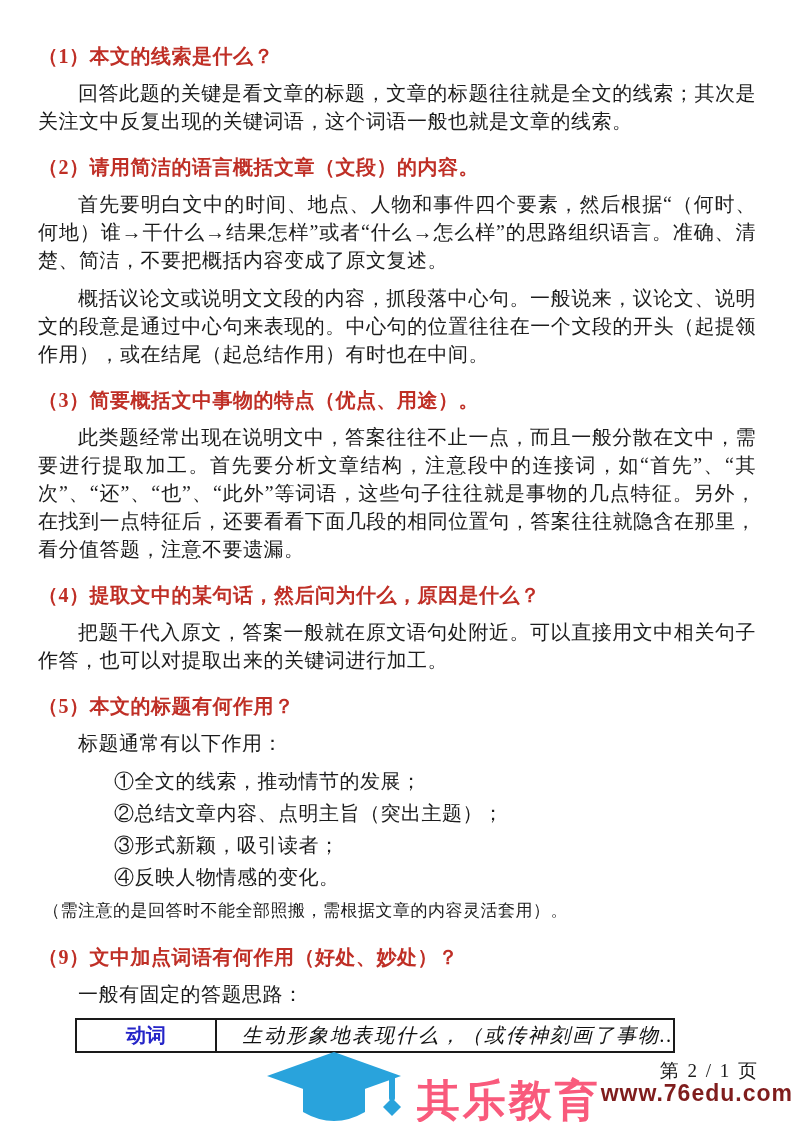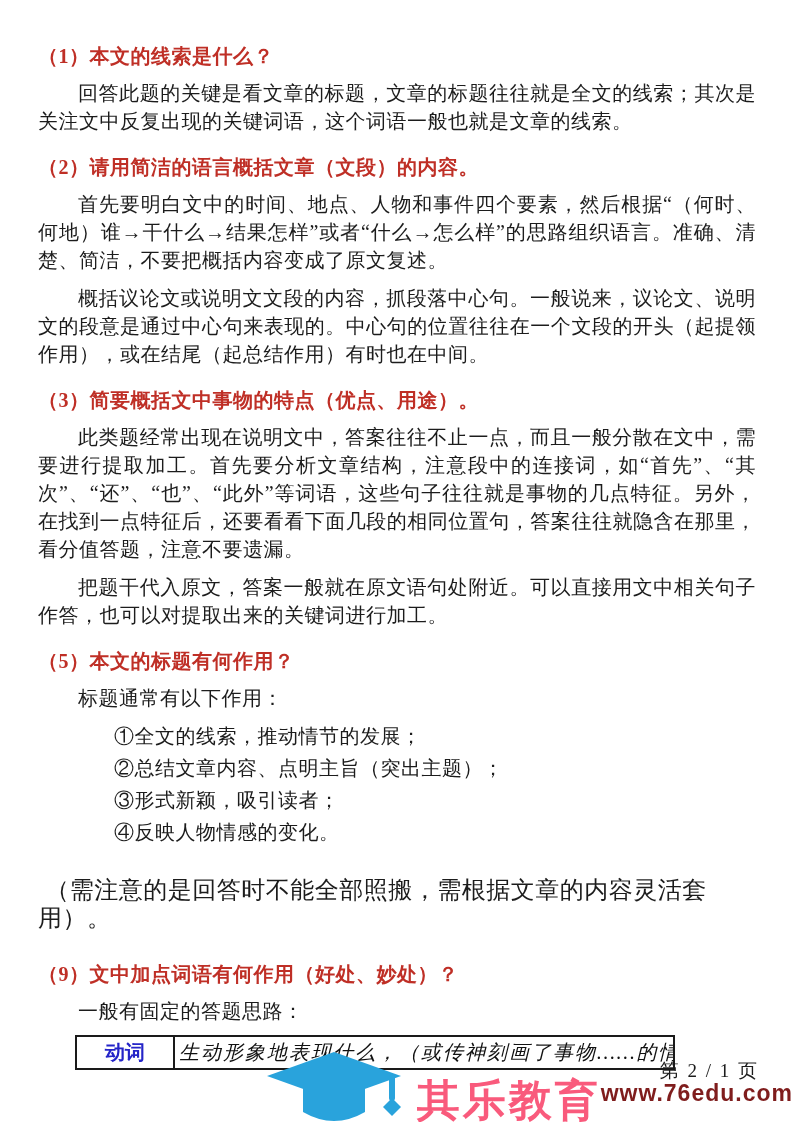--- a/index.html
+++ b/index.html
@@ -32,36 +32,36 @@
     margin: 10px 0;
   }
   p.list-item {
     font-size: 20px;
     line-height: 28px;
     letter-spacing: 0.5px;
     text-indent: 3.8em;
     margin: 4px 0;
   }
   p.note-par {
-    font-size: 24px;
+    font-size: 17px;
     line-height: 28px;
     letter-spacing: 0.5px;
     text-indent: 0.3em;
-    margin: 30px 0;
+    margin: 6px 0;
   }
   table.answer-table {
     border-collapse: collapse;
     table-layout: fixed;
     margin: 2px 0 0 37px;
     width: 600px;
   }
   table.answer-table td {
     border: 2px solid #1a1a1a;
     height: 31px;
-    padding: 0 4px;
+    padding: 0 25px;
     font-size: 20px;
     vertical-align: middle;
   }
   td.term-cell {
     width: 88px;
     text-align: center;
     color: #2424c8;
     font-weight: bold;
     font-family: "Liberation Sans", "DejaVu Sans", sans-serif;
   }
@@ -133,20 +133,21 @@
     <p class="body-par">首先要明白文中的时间、地点、人物和事件四个要素，然后根据“（何时、何地）谁→干什么→结果怎样”或者“什么→怎么样”的思路组织语言。准确、清楚、简洁，不要把概括内容变成了原文复述。</p>
     <p class="body-par">概括议论文或说明文文段的内容，抓段落中心句。一般说来，议论文、说明文的段意是通过中心句来表现的。中心句的位置往往在一个文段的开头（起提领作用），或在结尾（起总结作用）有时也在中间。</p>
   </section>
 
   <section>
     <h2 class="q-heading">（3）简要概括文中事物的特点（优点、用途）。</h2>
     <p class="body-par">此类题经常出现在说明文中，答案往往不止一点，而且一般分散在文中，需要进行提取加工。首先要分析文章结构，注意段中的连接词，如“首先”、“其次”、“还”、“也”、“此外”等词语，这些句子往往就是事物的几点特征。另外，在找到一点特征后，还要看看下面几段的相同位置句，答案往往就隐含在那里，看分值答题，注意不要遗漏。</p>
   </section>
 
   <section>
+    <h2 class="q-heading">（4）提取文中的某句话，然后问为什么，原因是什么？</h2>
     <p class="body-par">把题干代入原文，答案一般就在原文语句处附近。可以直接用文中相关句子作答，也可以对提取出来的关键词进行加工。</p>
   </section>
 
   <section>
     <h2 class="q-heading">（5）本文的标题有何作用？</h2>
     <p class="body-par">标题通常有以下作用：</p>
     <p class="list-item">①全文的线索，推动情节的发展；</p>
     <p class="list-item">②总结文章内容、点明主旨（突出主题）；</p>
     <p class="list-item">③形式新颖，吸引读者；</p>
     <p class="list-item">④反映人物情感的变化。</p>

